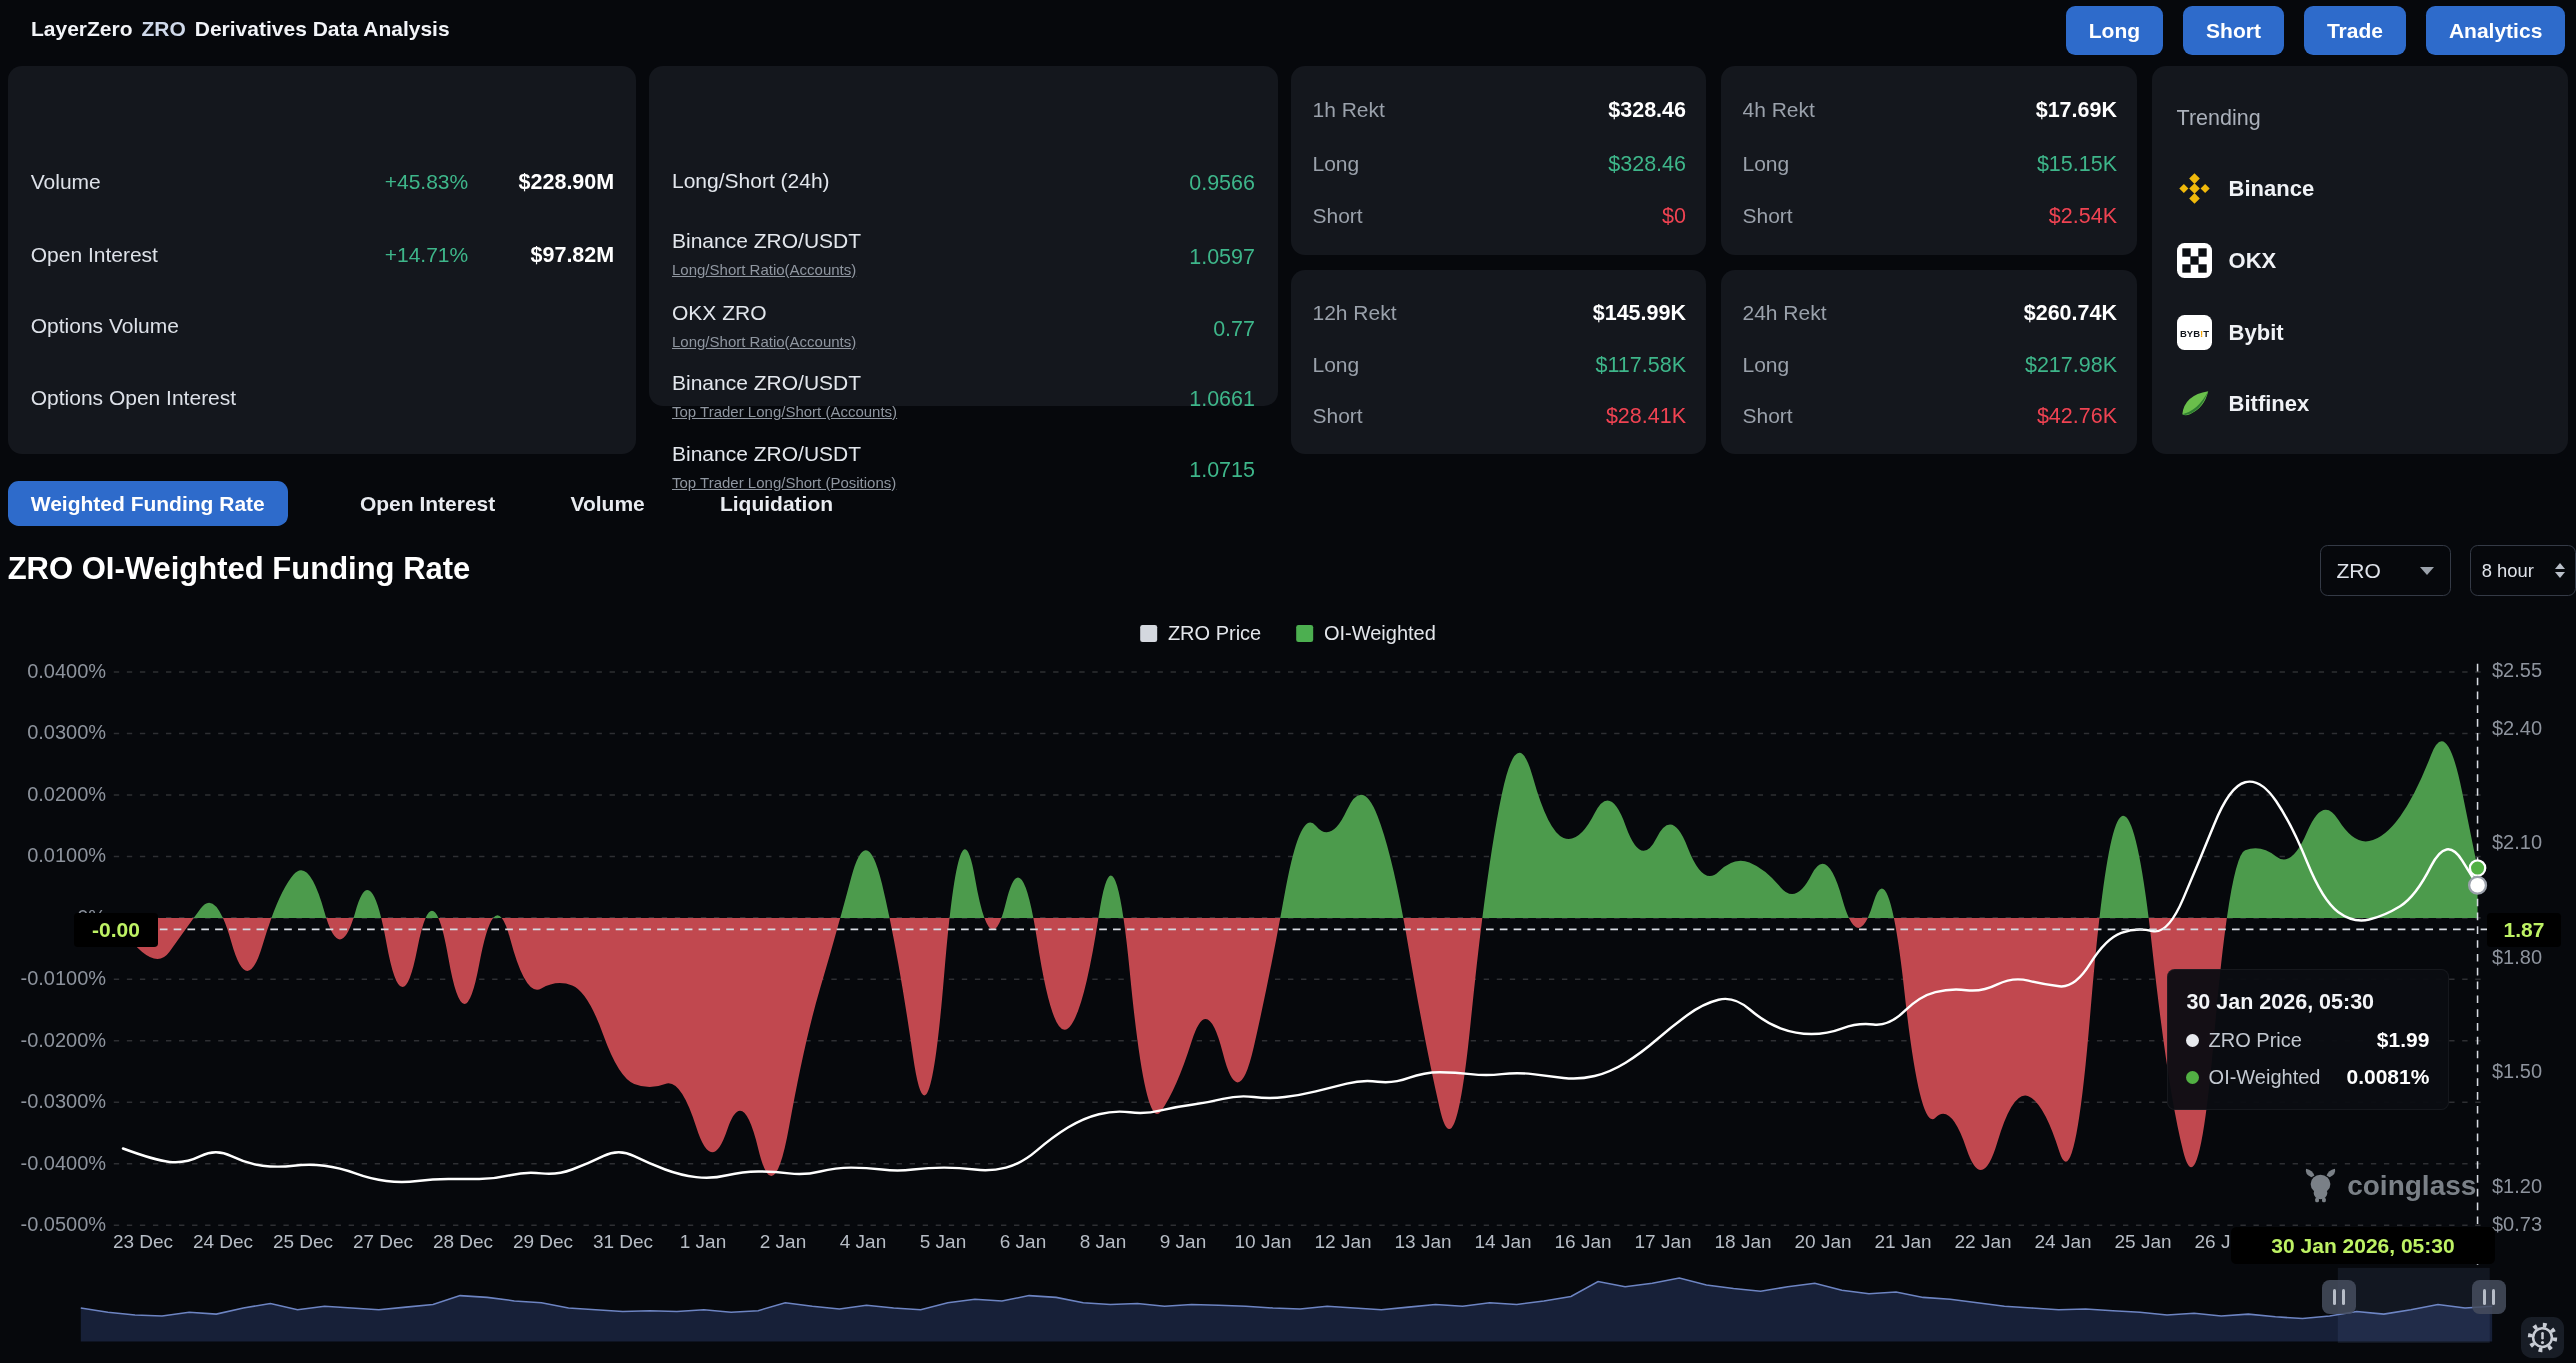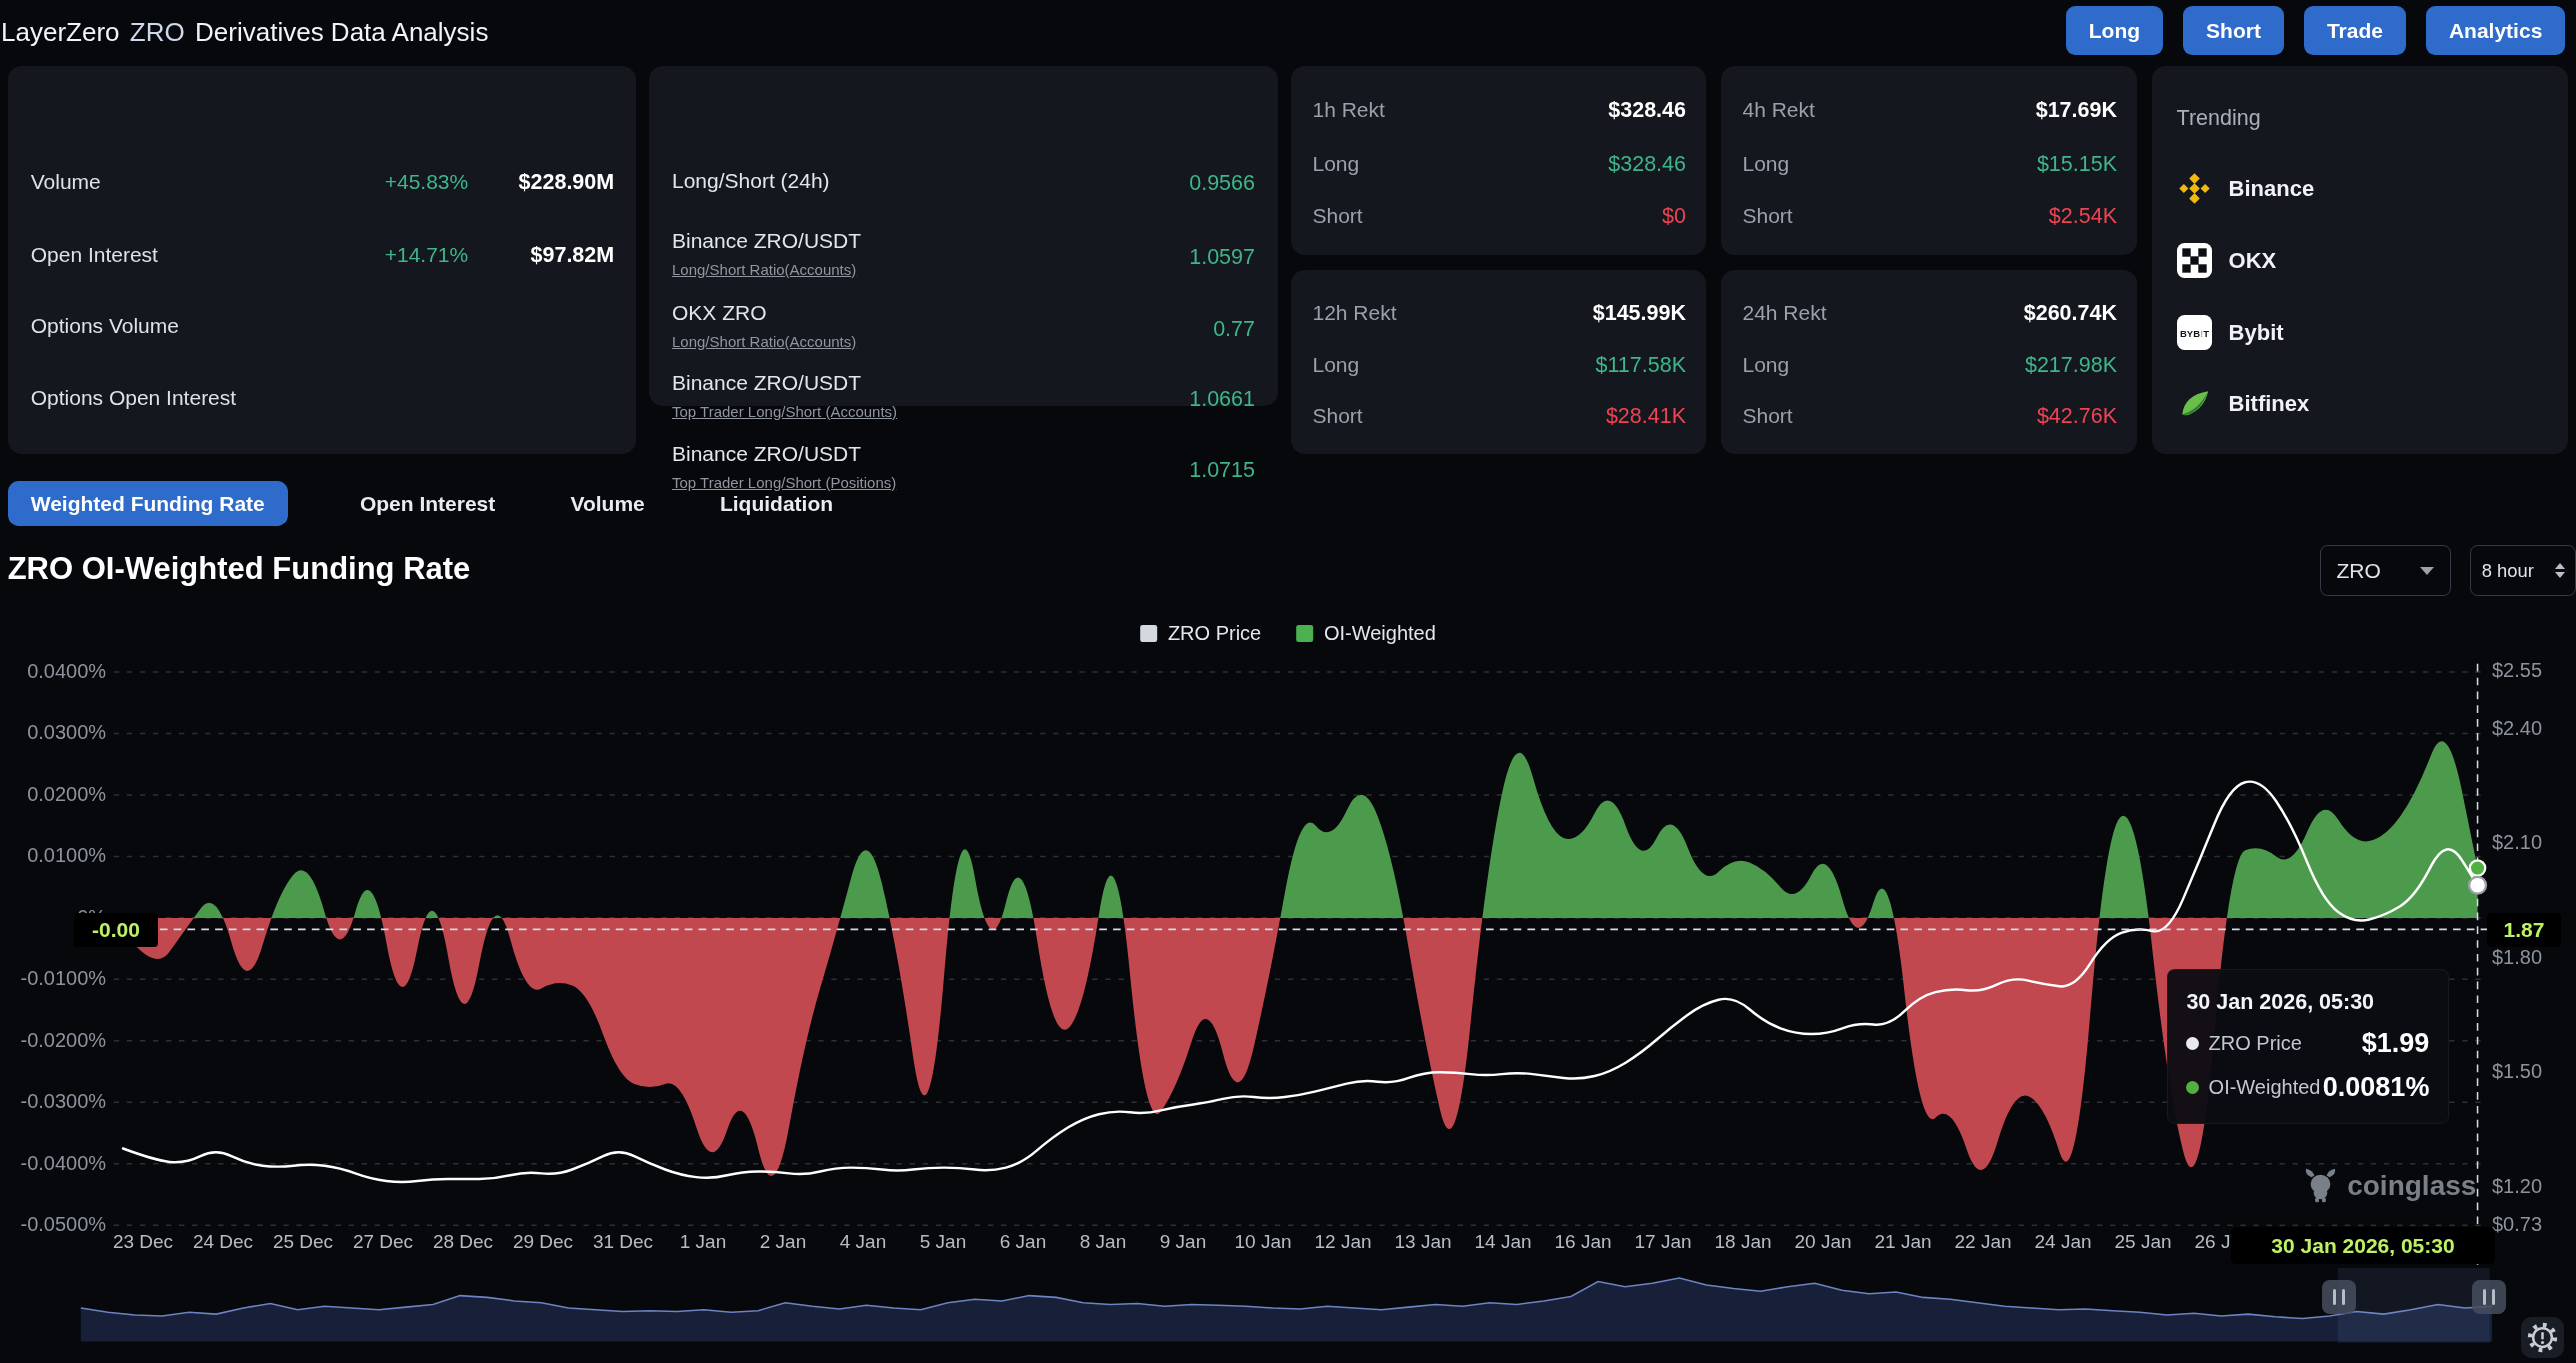--- a/index.html
+++ b/index.html
@@ -1,19 +1,19 @@
 <!DOCTYPE html>
 <html style="font-size:12.3px"><head>
 <meta charset="utf-8">
 <style>
   html,body{margin:0;padding:0;background:#06080c;overflow:hidden;}
   #app{position:relative;width:2576px;height:1363px;background:#06080c;
        font-family:"Liberation Sans",sans-serif;color:#e6e9ee;}
   
-  .page-title{position:absolute;left:1px;top:17px;font-size:26px;font-weight:normal;color:#f2f4f8;}
+  .page-title{position:absolute;left:31px;top:17px;font-size:21px;font-weight:bold;color:#f2f4f8;}
   .page-title .ticker{color:#cfd9ea;padding:0 3.1px;}
   .topbar-buttons{position:absolute;right:10.7px;top:6.1px;display:flex;gap:20px;}
   .tb-btn{background:#2e6bcb;color:#fff;font-size:21px;font-weight:bold;border:none;
           border-radius:9.2px;height:49px;padding:0 23px;display:flex;align-items:center;cursor:pointer;}
   
   .card{position:absolute;background:#14171d;border-radius:14px;}
   .card-market{left:7.7px;top:66px;width:628px;height:388px;}
   .card-ratios{left:649px;top:66px;width:629px;height:340px;}
   .rekt-1{left:1291px;top:66px;width:415px;height:189px;}
   .rekt-2{left:1721px;top:66px;width:416px;height:189px;}
@@ -76,21 +76,21 @@
   .badge-left{left:74px;top:913px;width:84px;height:34px;}
   .badge-right{left:2487px;top:913px;width:74px;height:34px;}
   .badge-date{left:2231px;top:1227px;width:264px;height:37px;border-radius:5.4px;}
   
   .tooltip{position:absolute;left:2167px;top:969px;width:243px;background:rgba(11,13,18,0.95);
            border:0.8px solid rgba(255,255,255,0.05);border-radius:7.7px;padding:20px 18.4px;z-index:5;}
   .tt-title{font-size:21.5px;font-weight:bold;color:#f2f4f7;}
   .tt-row{display:flex;align-items:center;margin-top:13px;}
   .tt-dot{width:13px;height:13px;border-radius:50%;margin-right:9.2px;flex:0 0 auto;}
   .tt-label{font-size:20px;color:#c3c9d1;}
-  .tt-value{margin-left:auto;font-size:27px;font-weight:bold;color:#fff;}
+  .tt-value{margin-left:auto;font-size:21px;font-weight:bold;color:#fff;}
   
   .watermark{position:absolute;left:2303px;top:1168px;display:flex;align-items:center;gap:9.2px;z-index:3;}
   .watermark .wm-text{font-size:28px;font-weight:bold;color:#7a8087;}
   
   .nav-handle{position:absolute;top:1280px;width:34px;height:34px;background:rgba(70,78,94,0.85);
               border-radius:7.7px;z-index:4;display:flex;align-items:center;justify-content:center;gap:5.4px;cursor:ew-resize;}
   .nav-handle i{display:block;width:3.1px;height:15.4px;background:#b7bdc8;border-radius:1.5px;}
   .handle-l{left:2322px;}.handle-r{left:2472px;}
   .gear-btn{position:absolute;left:2521px;top:1317px;width:43px;height:41px;background:#181d26;
             border-radius:10.7px;z-index:4;display:flex;align-items:center;justify-content:center;cursor:pointer;}

